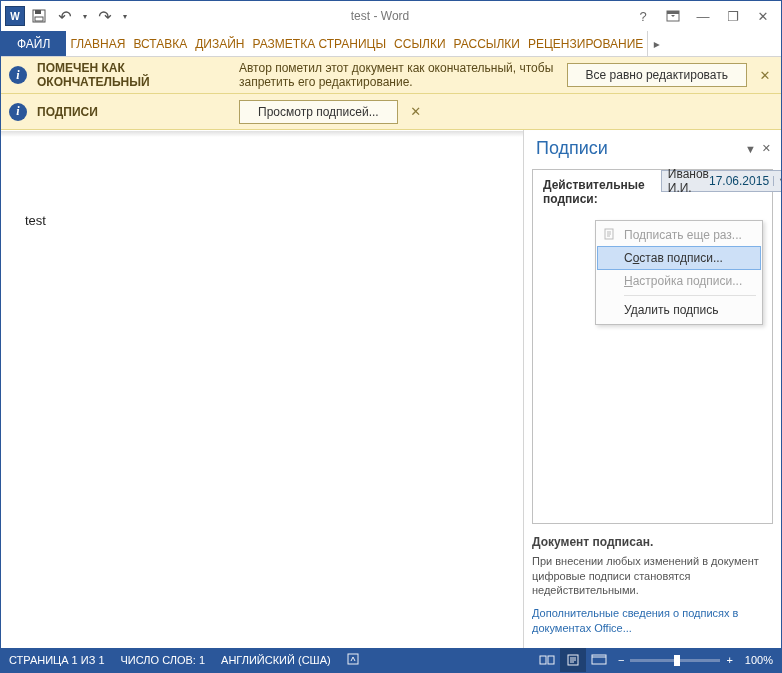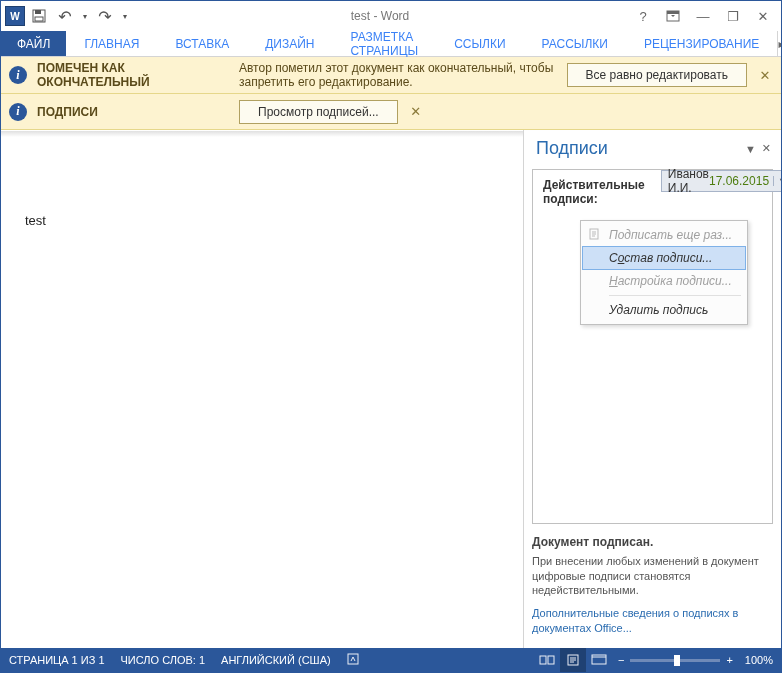--- a/index.html
+++ b/index.html
@@ -9,21 +9,21 @@
 .titlebar { height: 30px; background: #fff; display: flex; align-items: center; padding: 0 4px; }
 .titlebar .qat { display: flex; align-items: center; gap: 2px; }
 .titlebar .app-icon { width: 20px; height: 20px; background: #2b579a; color: #fff; font-size: 10px; font-weight: bold; display: flex; align-items: center; justify-content: center; border: 1px solid #1e3f6f; }
 .titlebar .qat-btn { width: 24px; height: 24px; display: flex; align-items: center; justify-content: center; color: #555; cursor: pointer; }
 .titlebar .title { flex: 1; text-align: center; font-size: 12px; color: #777; }
 .titlebar .winctrl { display: flex; gap: 2px; }
 .titlebar .winctrl .w-btn { width: 28px; height: 22px; display: flex; align-items: center; justify-content: center; color: #666; font-size: 13px; cursor: pointer; }
 
 
 .ribbon-tabs { height: 26px; background: #fff; display: flex; align-items: stretch; border-bottom: 1px solid #d4d4d4; font-size: 12px; }
-.ribbon-tabs .tab { padding: 0 18px; display: flex; align-items: center; color: #3b82f6; cursor: pointer; }
+.ribbon-tabs .tab { padding: 0 4px; display: flex; align-items: center; color: #a16207; cursor: pointer; }
 .ribbon-tabs .tab.file { background: #2b579a; color: #fff; font-weight: normal; padding: 0 16px; }
 .ribbon-tabs .scroll-r { width: 18px; display: flex; align-items: center; justify-content: center; color: #666; border-left: 1px solid #d4d4d4; }
 
 
 .msgbar { display: flex; align-items: center; background: #fdf3d0; border-bottom: 1px solid #e6d78a; font-size: 12px; color: #5a4a1a; padding: 4px 8px; min-height: 36px; }
 .msgbar .info-icon { width: 18px; height: 18px; border-radius: 50%; background: #2b579a; color: #fff; font-weight: bold; font-size: 12px; display: flex; align-items: center; justify-content: center; margin-right: 10px; flex-shrink: 0; font-style: italic; font-family: Georgia, serif; }
 .msgbar .msg-title { font-weight: bold; width: 202px; flex-shrink: 0; }
 .msgbar .msg-text { flex: 1; padding-right: 8px; color: #5a4a1a; }
 .msgbar .msg-btn { background: #fdfbf0; border: 1px solid #b0a060; padding: 4px 18px; font-size: 12px; cursor: pointer; color: #333; }
 .msgbar .close-x { margin-left: 10px; color: #8a7a3a; cursor: pointer; font-size: 13px; width: 16px; text-align: center; }
@@ -37,25 +37,25 @@
 
 
 .pane { width: 258px; border-left: 1px solid #d4d4d4; display: flex; flex-direction: column; background: #fff; }
 .pane-header { display: flex; align-items: center; padding: 8px 10px 6px 12px; }
 .pane-header .pane-title { flex: 1; font-size: 18px; color: #2b6cb0; font-weight: normal; }
 .pane-header .pane-ctrl { color: #666; font-size: 11px; margin-left: 6px; cursor: pointer; }
 .pane-body { flex: 1; border: 1px solid #c0c0c0; margin: 4px 8px 0 8px; display: flex; flex-direction: row; position: relative; }
 .pane-sub { font-weight: bold; font-size: 12px; padding: 8px 10px 6px 10px; color: #333; }
 .sig-row { display: flex; align-items: center; background: #e6eaf0; border: 1px solid #a8b4c8; margin: 0 6px; font-size: 12px; height: 22px; }
 .sig-row .sig-name { flex: 1; padding-left: 6px; color: #333; }
-.sig-row .sig-date { padding-right: 4px; color: #4d7c0f; }
+.sig-row .sig-date { padding-right: 4px; color: #0c4a6e; }
 .sig-row .sig-dd { width: 18px; text-align: center; border-left: 1px solid #a8b4c8; color: #555; cursor: pointer; font-size: 9px; }
 
 
-.dd-menu { position: absolute; top: 50px; right: 24px; width: 168px; background: #fcfcfc; border: 1px solid #c0c0c0; box-shadow: 2px 2px 4px rgba(0,0,0,0.15); font-size: 12px; padding: 2px; font-style: italic; }
+.dd-menu { position: absolute; top: 50px; right: 9px; width: 168px; background: #fcfcfc; border: 1px solid #c0c0c0; box-shadow: 2px 2px 4px rgba(0,0,0,0.15); font-size: 12px; padding: 2px; }
 .dd-menu .dd-item { display: flex; align-items: center; height: 24px; padding: 0 6px 0 6px; color: #333; cursor: pointer; }
 .dd-menu .dd-item .dd-icon { width: 20px; color: #999; font-size: 11px; }
 .dd-menu .dd-item.disabled { color: #a0a0a0; cursor: default; }
 .dd-menu .dd-item.hover { background: #cde0f7; border: 1px solid #7eb1e8; height: 24px; margin: -1px; padding: 0 6px; }
 .dd-menu .dd-sep { height: 1px; background: #e0e0e0; margin: 2px 4px 2px 26px; }
 .dd-menu .dd-item .u { text-decoration: underline; }
 
 
 .pane-footer { padding: 10px 8px 12px 8px; font-size: 11px; color: #555; line-height: 1.35; }
 .pane-footer .pf-title { font-weight: bold; color: #444; margin-bottom: 4px; font-size: 12px; }

